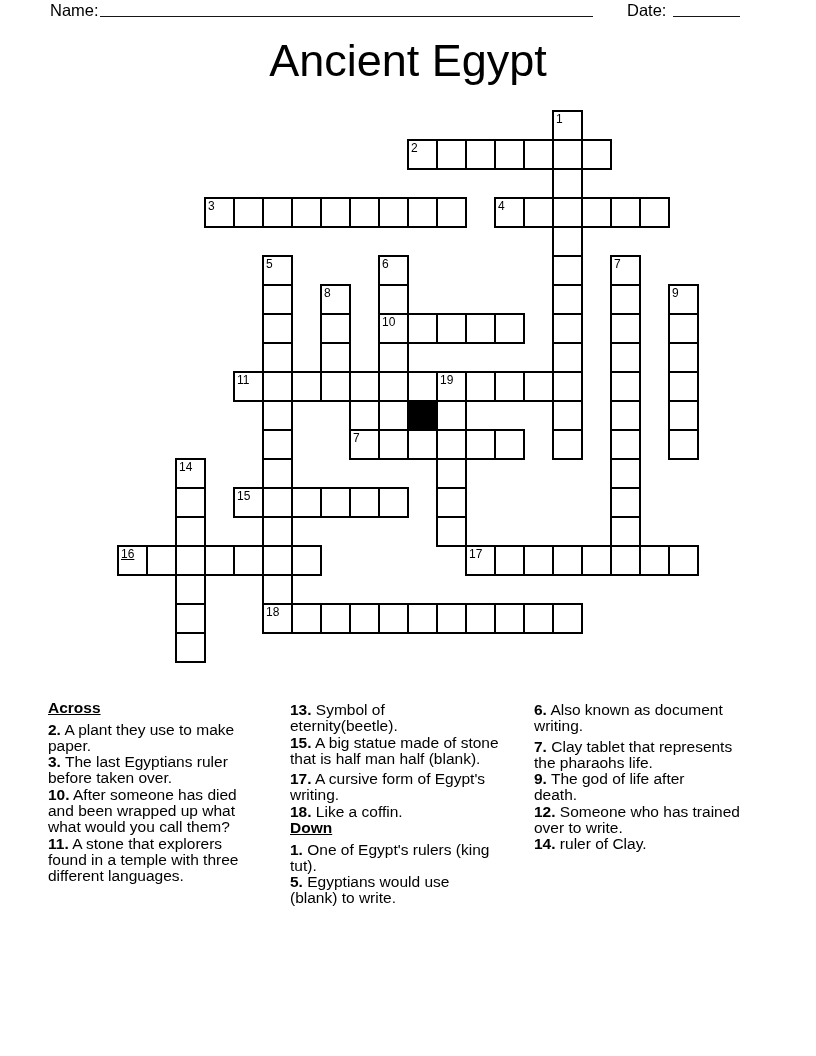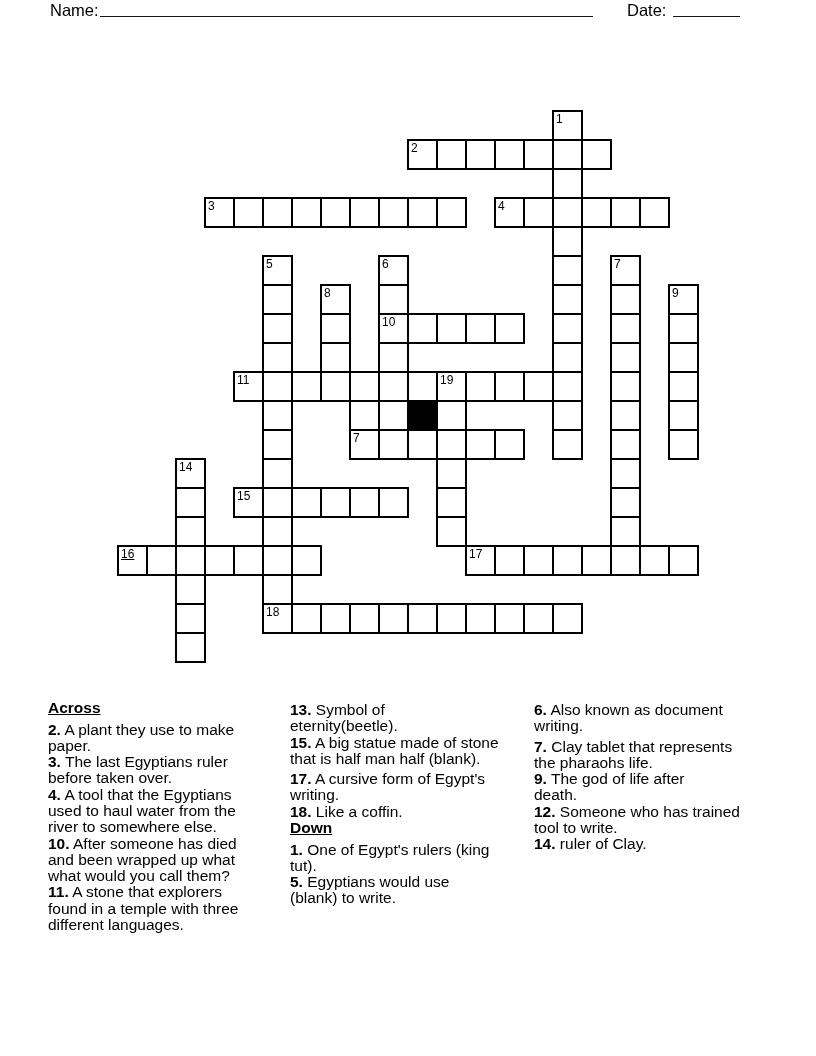--- a/index.html
+++ b/index.html
@@ -49,20 +49,21 @@
 <body>
 
 <div class="sheet">
 
   <span class="hlabel" id="name-label">Name:</span>
   <span class="hline" id="name-line"></span>
 
   <span class="hlabel" id="date-label">Date:</span>
   <span class="hline" id="date-line"></span>
 
+  <h1 class="title">Ancient Egypt</h1>
 
   <div id="grid">
       <div class="cell" style="left: 435px; top: 0px;"></div>
       <div class="cell" style="left: 290px; top: 29px;"></div>
       <div class="cell" style="left: 319px; top: 29px;"></div>
       <div class="cell" style="left: 348px; top: 29px;"></div>
       <div class="cell" style="left: 377px; top: 29px;"></div>
       <div class="cell" style="left: 406px; top: 29px;"></div>
       <div class="cell" style="left: 435px; top: 29px;"></div>
       <div class="cell" style="left: 464px; top: 29px;"></div>
@@ -208,23 +209,20 @@
       <span class="cellnum" style="left: 149px; top: 496px;">18</span>
     </div>
 
   <div id="clues">
       <div class="clue-col" id="clue-col-0">
         <p class="clue-header">Across</p>
         <p class="clue"><span class="clue-num">2.</span><span class="clue-text"> A plant they use to make
 paper.</span></p>
         <p class="clue"><span class="clue-num">3.</span><span class="clue-text"> The last Egyptians ruler
 before taken over.</span></p>
-        <p class="clue"><span class="clue-num">4.</span><span class="clue-text"> A tool that the Egyptians
-used to haul water from the
-river to somewhere else.</span></p>
         <p class="clue"><span class="clue-num">10.</span><span class="clue-text"> After someone has died
 and been wrapped up what
 what would you call them?</span></p>
         <p class="clue"><span class="clue-num">11.</span><span class="clue-text"> A stone that explorers
 found in a temple with three
 different languages.</span></p>
       </div>
       <div class="clue-col" id="clue-col-1">
         <p class="clue"><span class="clue-num">13.</span><span class="clue-text"> Symbol of
 eternity(beetle).</span></p>
@@ -240,18 +238,18 @@
 (blank) to write.</span></p>
       </div>
       <div class="clue-col" id="clue-col-2">
         <p class="clue"><span class="clue-num">6.</span><span class="clue-text"> Also known as document
 writing.</span></p>
         <p class="clue gap"><span class="clue-num">7.</span><span class="clue-text"> Clay tablet that represents
 the pharaohs life.</span></p>
         <p class="clue"><span class="clue-num">9.</span><span class="clue-text"> The god of life after
 death.</span></p>
         <p class="clue"><span class="clue-num">12.</span><span class="clue-text"> Someone who has trained
-tool to write.</span></p>
+over to write.</span></p>
         <p class="clue"><span class="clue-num">14.</span><span class="clue-text"> ruler of Clay.</span></p>
       </div>
     </div>
 
 </div>
 
 </body></html>

